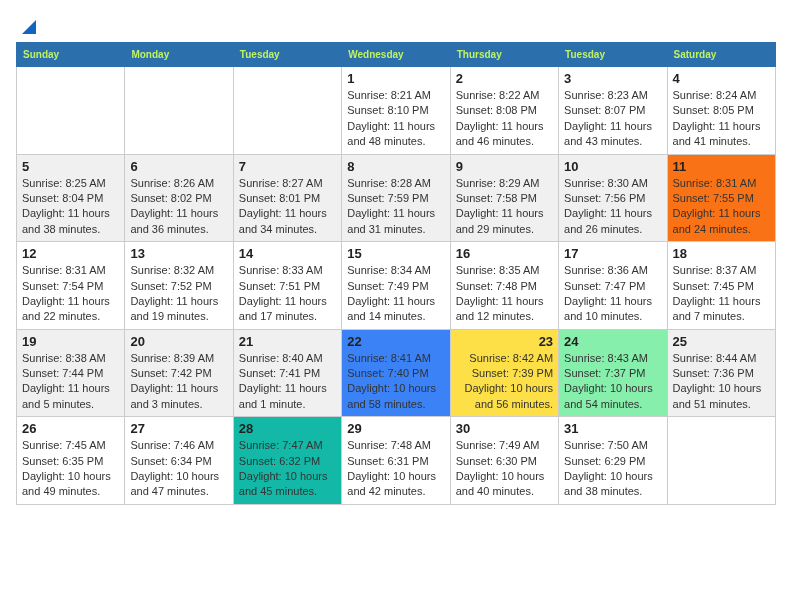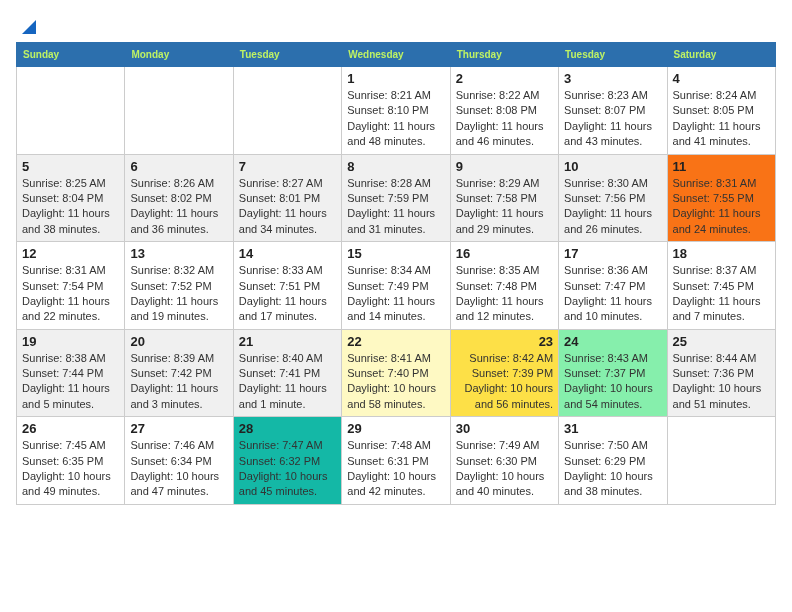--- a/index.html
+++ b/index.html
@@ -203,21 +203,21 @@
           <div class="day-info">Sunrise: 8:38 AM<br>Sunset: 7:44 PM<br>Daylight: 11 hours and 5 minutes.</div>
         </td>
         <td style="background: rgb(240, 240, 240);">
           <div class="day-num">20</div>
           <div class="day-info">Sunrise: 8:39 AM<br>Sunset: 7:42 PM<br>Daylight: 11 hours and 3 minutes.</div>
         </td>
         <td style="background: rgb(240, 240, 240);">
           <div class="day-num">21</div>
           <div class="day-info">Sunrise: 8:40 AM<br>Sunset: 7:41 PM<br>Daylight: 11 hours and 1 minute.</div>
         </td>
-        <td style="background: #fef9c3;">
+        <td style="background: #3b82f6;">
           <div class="day-num">22</div>
           <div class="day-info">Sunrise: 8:41 AM<br>Sunset: 7:40 PM<br>Daylight: 10 hours and 58 minutes.</div>
         </td>
         <td style="background: #fde047; text-align: right;">
           <div class="day-num">23</div>
           <div class="day-info">Sunrise: 8:42 AM<br>Sunset: 7:39 PM<br>Daylight: 10 hours and 56 minutes.</div>
         </td>
         <td style="background: #86efac;">
           <div class="day-num">24</div>
           <div class="day-info">Sunrise: 8:43 AM<br>Sunset: 7:37 PM<br>Daylight: 10 hours and 54 minutes.</div>

